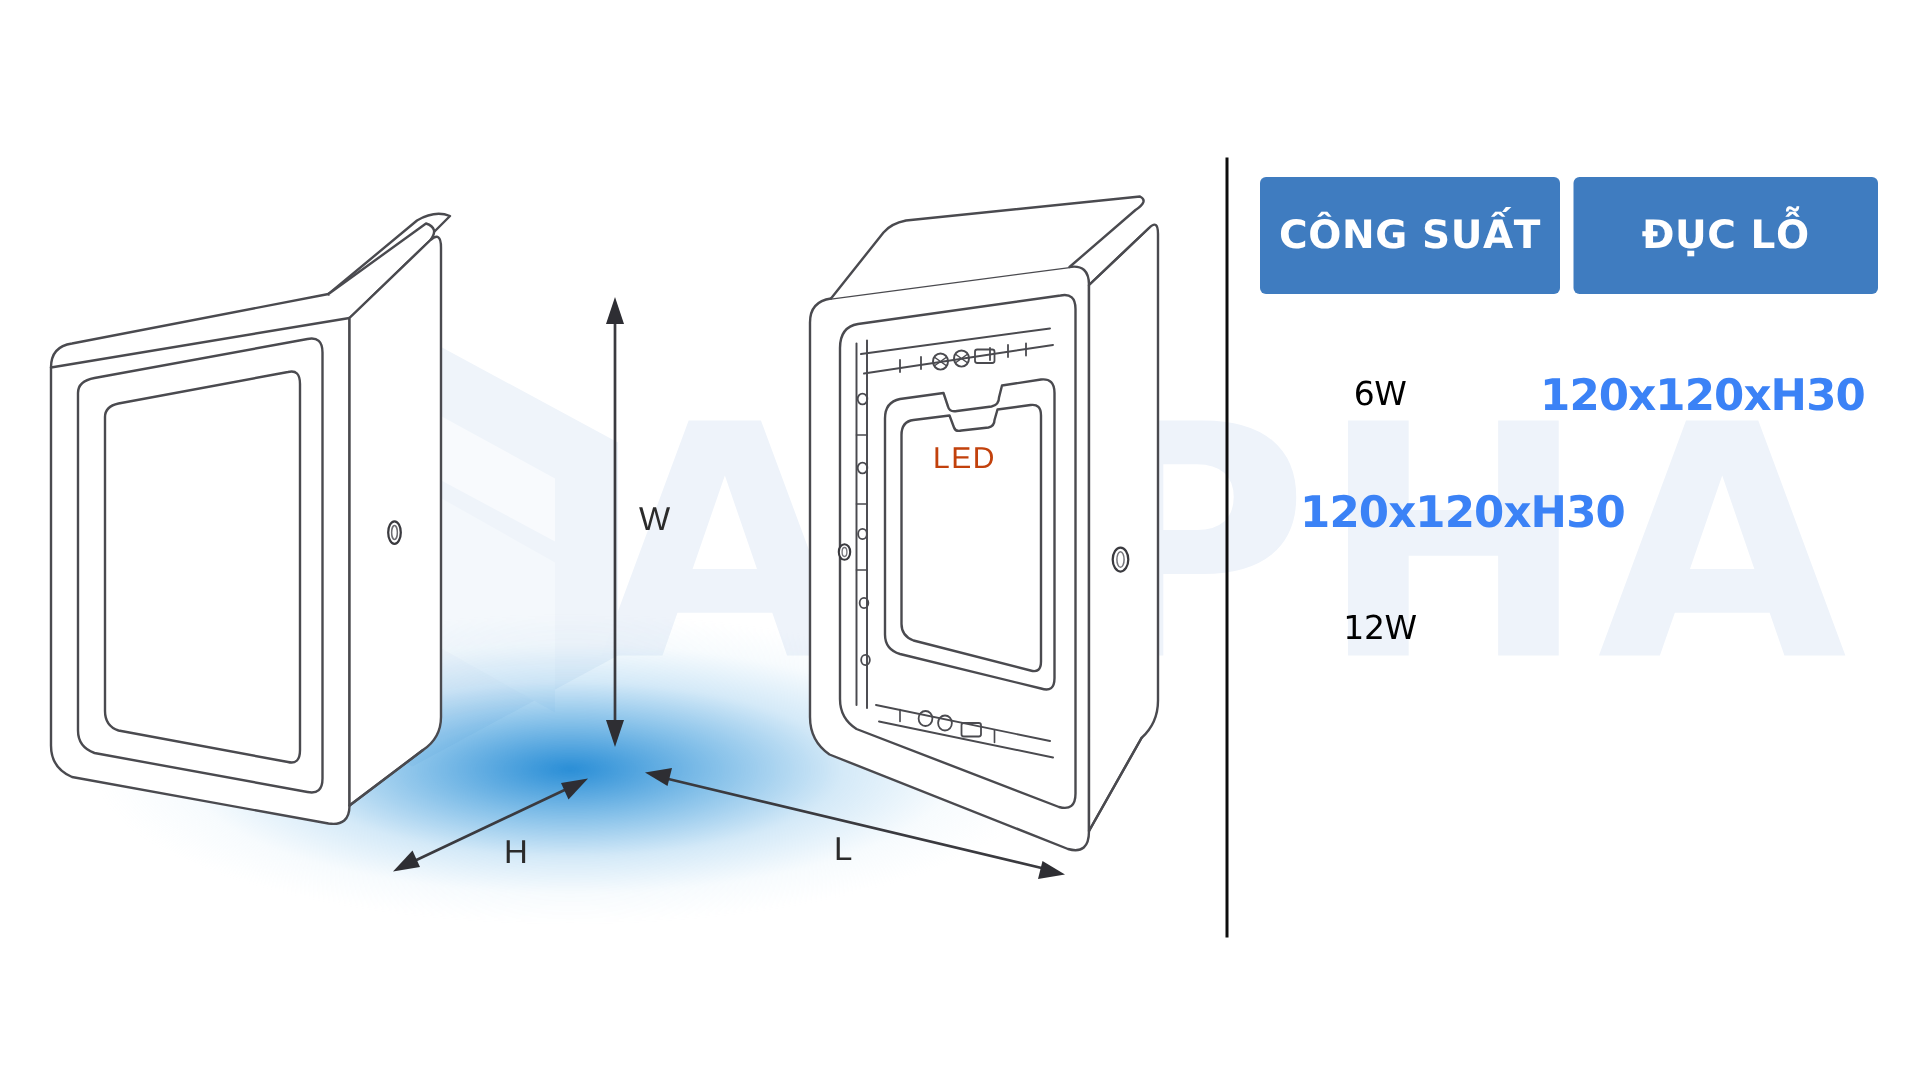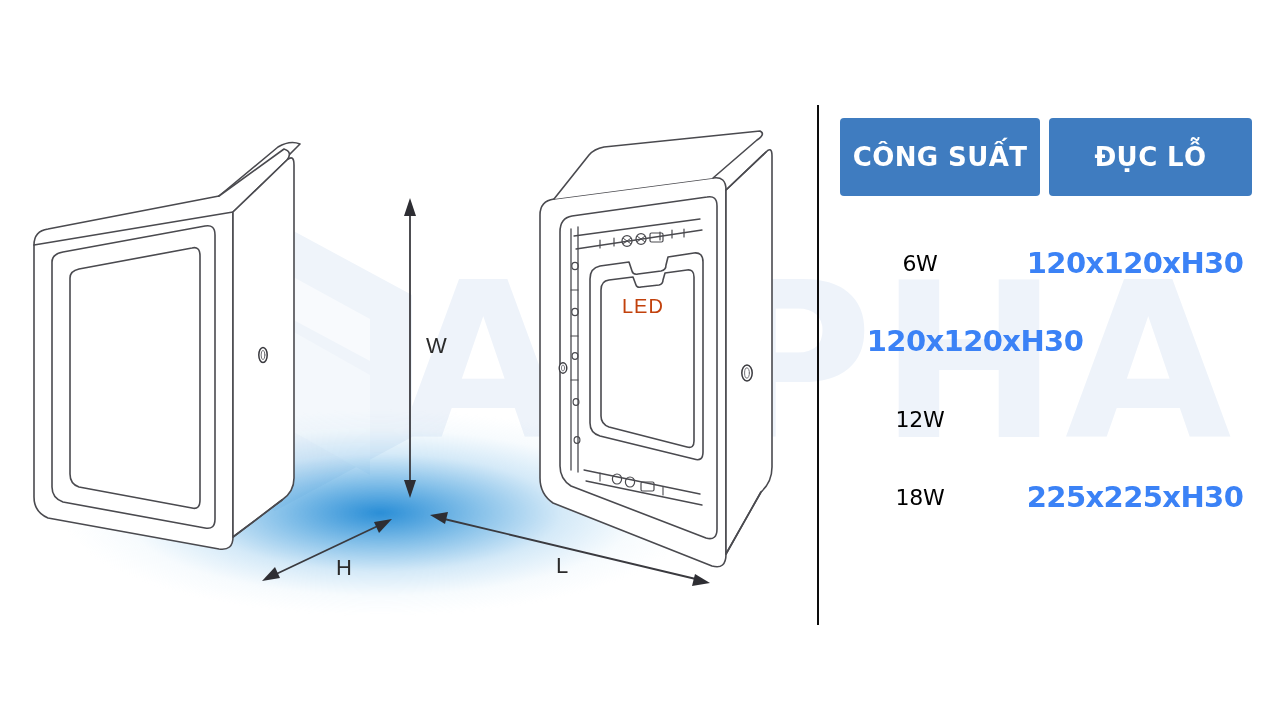--- a/index.html
+++ b/index.html
@@ -228,21 +228,17 @@
           <div class="cell-power">6W</div>
           <div class="cell-dim">120x120xH30</div>
         </div>
         <div class="row">
           <div class="cell-dim">120x120xH30</div>
         </div>
         <div class="row">
           <div class="cell-power">12W</div>
         </div>
         <div class="row">
-          <div class="cell-power">18W</div>
-          <div class="cell-dim">225x225xH30</div>
-        </div>
-        <div class="row">
         </div>
       </div>
   </div>
 
 </div>
 
 </body></html>

